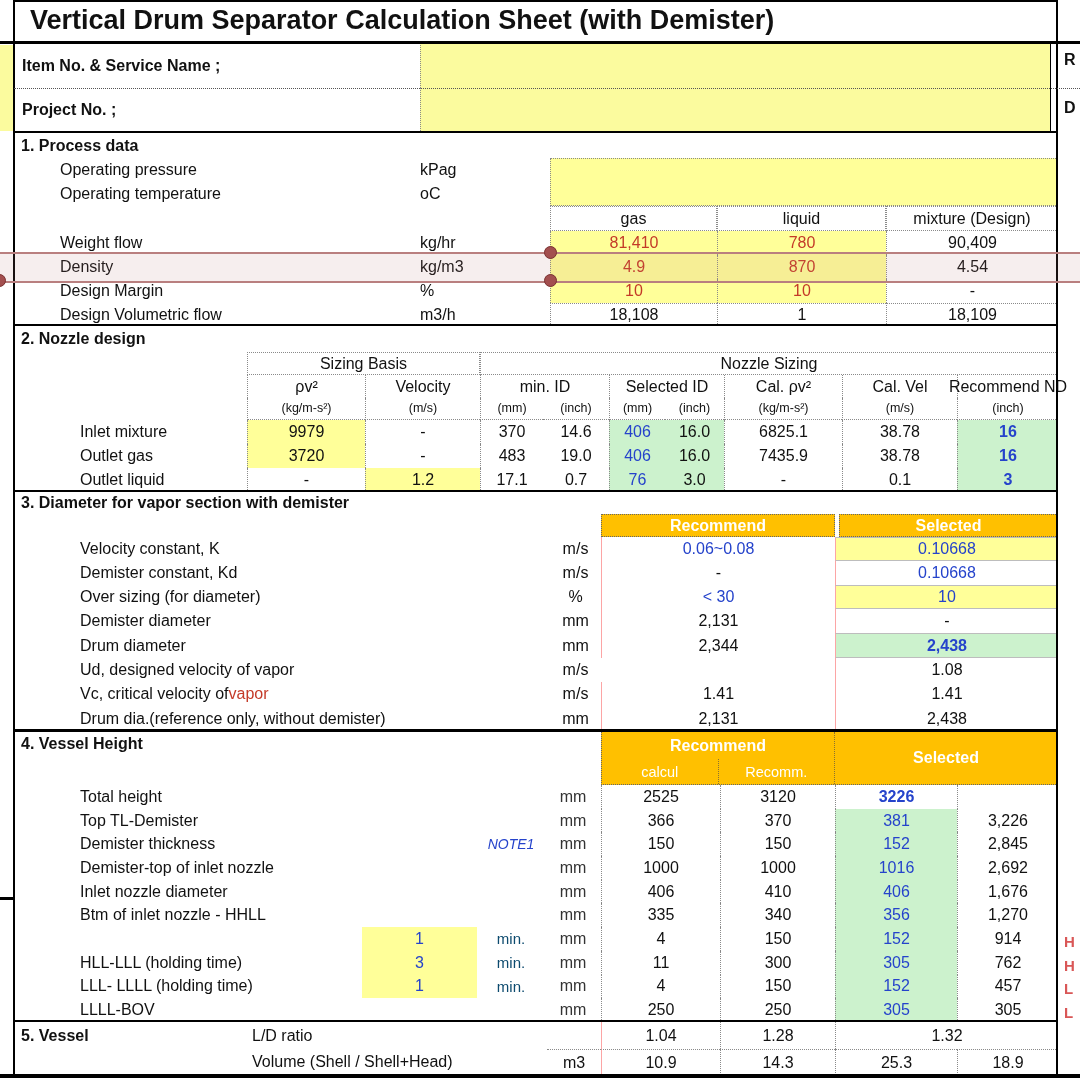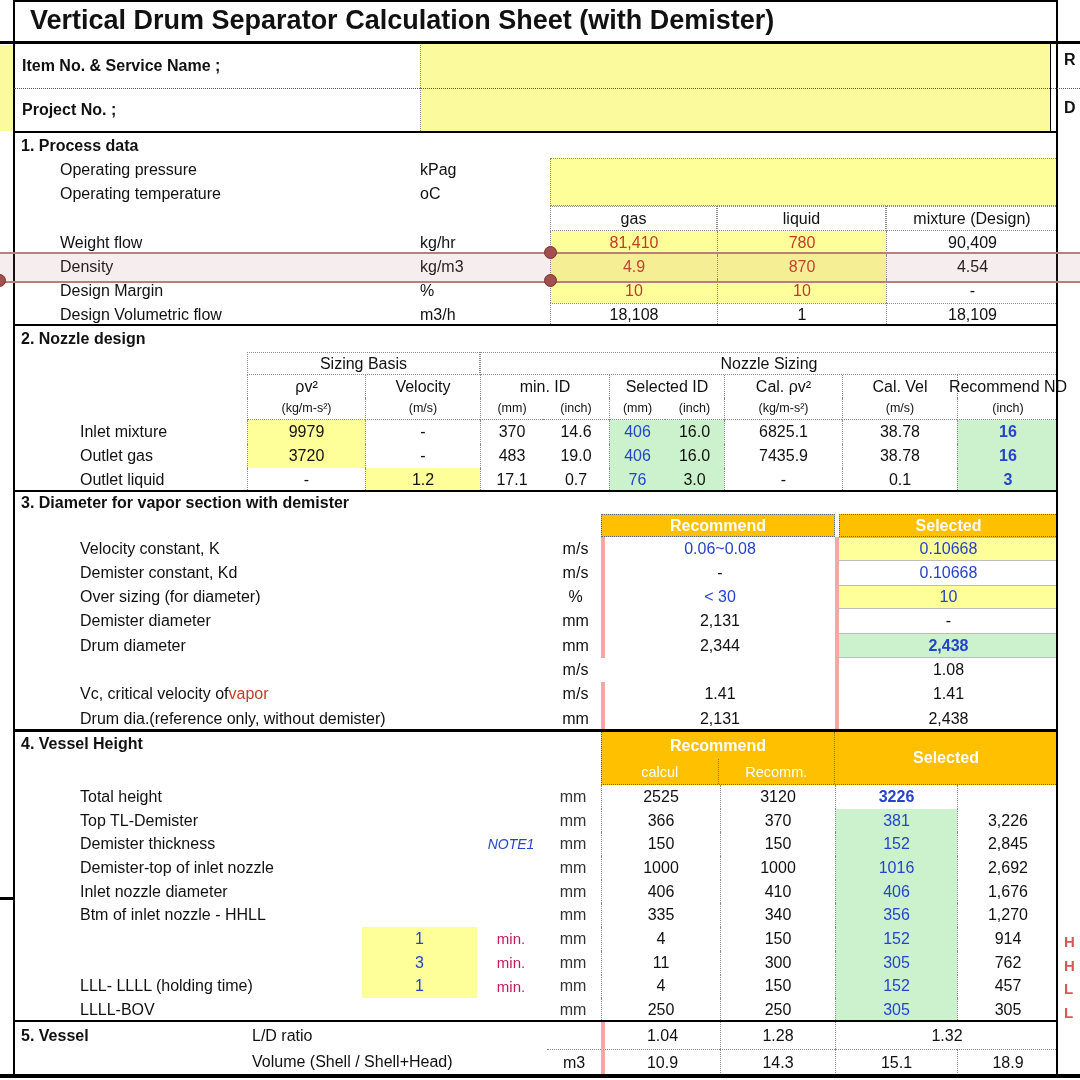--- a/index.html
+++ b/index.html
@@ -9,29 +9,29 @@
 .grid{display:grid;position:absolute}
 .cell{display:flex;align-items:center;justify-content:center;font-size:16px;line-height:1;white-space:nowrap}
 .l{justify-content:flex-start}
 .b{font-weight:700}
 .pl6{padding-left:7px}.pl8{padding-left:8px}.pl46{padding-left:46px}.pl66{padding-left:66px}
 .yellow{background:#FFFF99}
 .pale{background:#FBFB9E}
 .green{background:#CCF2CD}
 .red{color:#C43A28}
 .blue{color:#2543CB}
-.gray{color:#be185d}
+.gray{color:#0c4a6e}
 .unit{color:#333}
 .sm{font-size:12.5px}
 .f15{font-size:15px}
 .note{color:#2543CB;font-style:italic;font-size:14px}
 .bl{border-left:1px dotted #8a8a8a}
 .bt{border-top:1px dotted #8a8a8a}
 .bb{border-bottom:1px dotted #8a8a8a}
-.bls{border-left:4px solid #fca5a5}
+.bls{border-left:1px solid #fca5a5}
 .hb{border-top:1px solid #bdbdbd;border-bottom:1px solid #bdbdbd}
 .dotbox{border:1px dotted #8a8a8a}
 .obox{background:#FFC000;color:#fff;font-weight:700;border:1px dotted #666}
 .hline{position:absolute;background:#000}
 .vline{position:absolute;background:#000}
 .dot1{position:absolute;border-top:1px dotted #555;z-index:6}
 .title{position:absolute;left:14px;top:0;width:1044px;height:41px;display:flex;align-items:center;
        padding-left:16px;font-size:27px;font-weight:700}
 .band{position:absolute;left:0;top:252px;width:1080px;height:31px;background:rgba(185,125,125,.13);
       border-top:2px solid #B97F7F;border-bottom:2px solid #B97F7F;z-index:40}
@@ -180,20 +180,21 @@
     <div class="cell l pl66" style="grid-area:6/1">Demister diameter</div>
     <div class="cell" style="grid-area:6/2">mm</div>
     <div class="cell bls" style="grid-area:6/3">2,131</div>
     <div class="cell bls" style="grid-area:6/4">-</div>
 
     <div class="cell l pl66" style="grid-area:7/1">Drum diameter</div>
     <div class="cell" style="grid-area:7/2">mm</div>
     <div class="cell bls" style="grid-area:7/3">2,344</div>
     <div class="cell green blue b bls hb" style="grid-area:7/4">2,438</div>
 
+    <div class="cell l pl66" style="grid-area:8/1">Ud, designed velocity of vapor</div>
     <div class="cell" style="grid-area:8/2">m/s</div>
     <div class="cell bls" style="grid-area:8/4">1.08</div>
 
     <div class="cell l pl66" style="grid-area:9/1">
         <span>Vc, critical velocity of </span>
         <span class="red">vapor</span>
       </div>
     <div class="cell" style="grid-area:9/2">m/s</div>
     <div class="cell bls" style="grid-area:9/3">1.41</div>
     <div class="cell bls" style="grid-area:9/4">1.41</div>
@@ -262,20 +263,21 @@
     <div class="cell bl" style="grid-area:7/8">1,270</div>
 
     <div class="cell yellow blue" style="grid-area:8/2">1</div>
     <div class="cell gray f15" style="grid-area:8/3">min.</div>
     <div class="cell unit" style="grid-area:8/4">mm</div>
     <div class="cell bl" style="grid-area:8/5">4</div>
     <div class="cell bl" style="grid-area:8/6">150</div>
     <div class="cell green blue bl" style="grid-area:8/7">152</div>
     <div class="cell bl" style="grid-area:8/8">914</div>
 
+    <div class="cell l pl66" style="grid-area:9/1">HLL-LLL (holding time)</div>
     <div class="cell yellow blue" style="grid-area:9/2">3</div>
     <div class="cell gray f15" style="grid-area:9/3">min.</div>
     <div class="cell unit" style="grid-area:9/4">mm</div>
     <div class="cell bl" style="grid-area:9/5">11</div>
     <div class="cell bl" style="grid-area:9/6">300</div>
     <div class="cell green blue bl" style="grid-area:9/7">305</div>
     <div class="cell bl" style="grid-area:9/8">762</div>
 
     <div class="cell l pl66" style="grid-area:10/1">LLL- LLLL (holding time)</div>
     <div class="cell yellow blue" style="grid-area:10/2">1</div>
@@ -298,21 +300,21 @@
     <div class="cell l pl6 b" style="grid-area:1/1">5. Vessel</div>
     <div class="cell l" style="grid-area:1/2">L/D ratio</div>
     <div class="cell bls" style="grid-area:1/4">1.04</div>
     <div class="cell bl" style="grid-area:1/5">1.28</div>
     <div class="cell bl" style="grid-area:1/6/2/8">1.32</div>
 
     <div class="cell l" style="grid-area:2/2">Volume (Shell / Shell+Head)</div>
     <div class="cell bt" style="grid-area:2/3">m3</div>
     <div class="cell bls bt" style="grid-area:2/4">10.9</div>
     <div class="cell bl bt" style="grid-area:2/5">14.3</div>
-    <div class="cell bl bt" style="grid-area:2/6">15.1</div>
+    <div class="cell bl bt" style="grid-area:2/6">25.3</div>
     <div class="cell bl bt" style="grid-area:2/7">18.9</div>
   </div>
 
   <div class="hline" style="left:14px;top:0;width:1044px;height:2px"></div>
   <div class="hline" style="left:0;top:41px;width:1080px;height:3px"></div>
   <div class="hline" style="left:14px;top:131px;width:1044px;height:2px"></div>
   <div class="hline" style="left:14px;top:324px;width:1044px;height:2px"></div>
   <div class="hline" style="left:14px;top:490px;width:1044px;height:2px"></div>
   <div class="hline" style="left:14px;top:729px;width:1044px;height:3px"></div>
   <div class="hline" style="left:14px;top:1020px;width:1044px;height:2px"></div>

